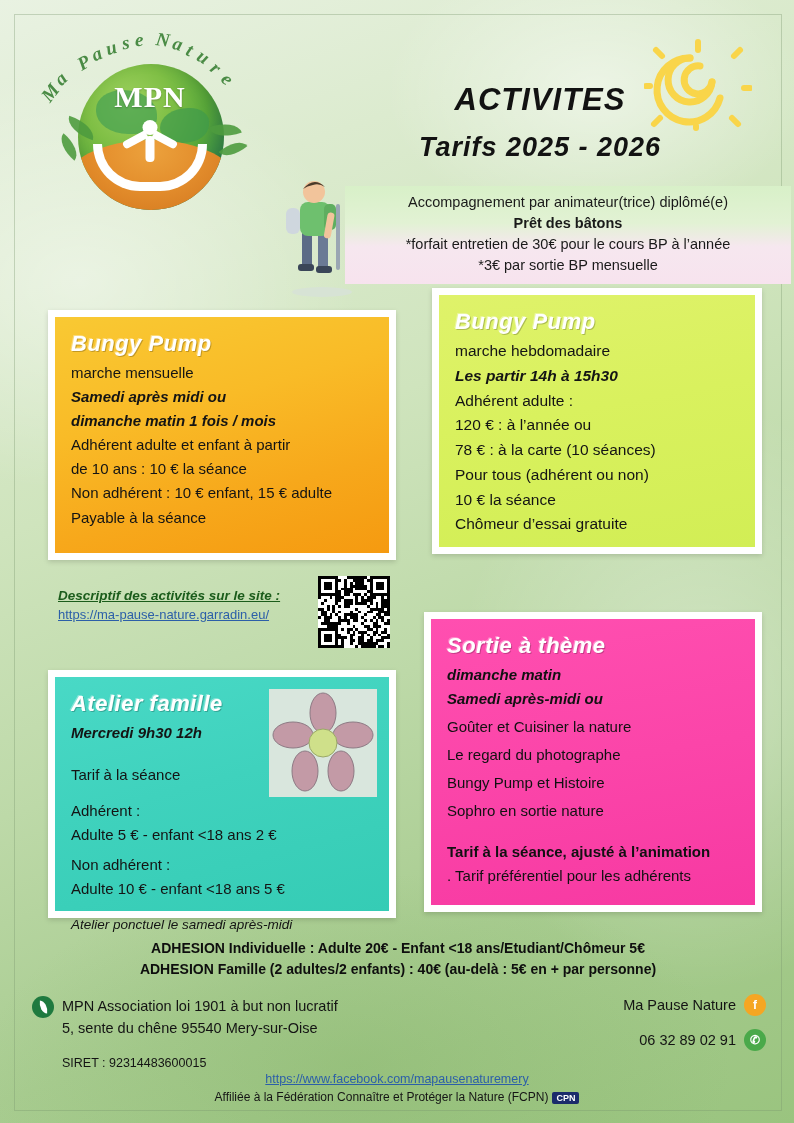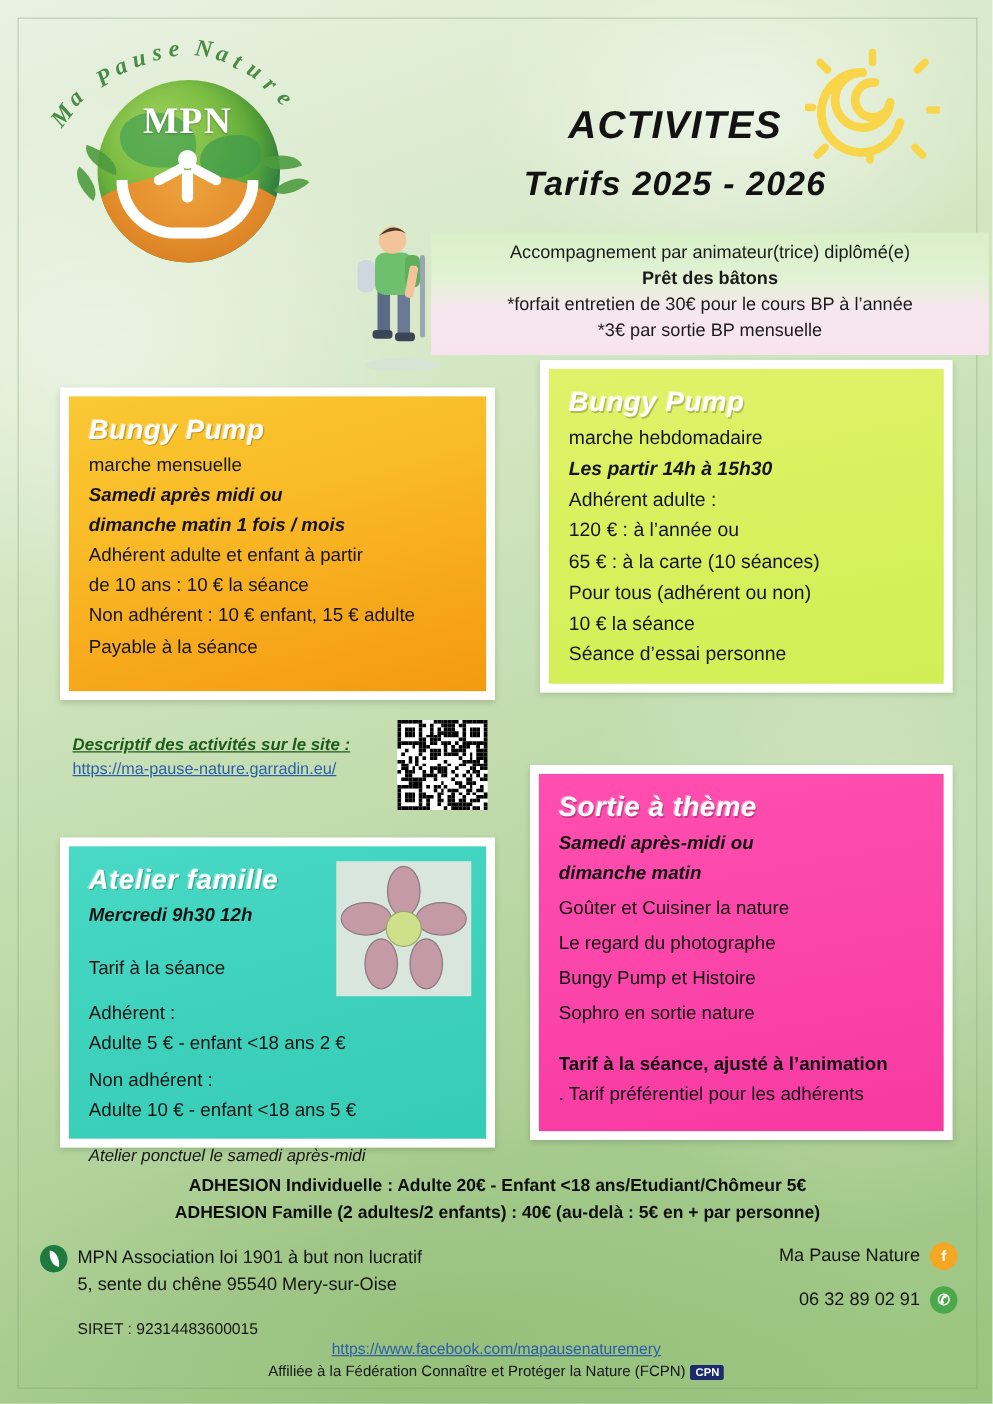--- a/index.html
+++ b/index.html
@@ -504,24 +504,24 @@
   <p>Non adhérent : 10 € enfant, 15 € adulte</p>
   <p>Payable à la séance</p>
 </div>
 
 <div class="card" id="card-bp-hebdo">
   <h3>Bungy Pump</h3>
   <p>marche hebdomadaire</p>
   <p class="em">Les partir 14h à 15h30</p>
   <p>Adhérent adulte :</p>
   <p>120 € : à l’année ou</p>
-  <p>65 € : à la carte (10 séances)</p>
+  <p>78 € : à la carte (10 séances)</p>
   <p>Pour tous (adhérent ou non)</p>
   <p>10 € la séance</p>
-  <p>Séance d’essai personne</p>
+  <p>Chômeur d’essai gratuite</p>
 </div>
 
 <div class="desc-link">
   <span class="lbl">Descriptif des activités sur le site :</span>
   <a class="url" href="#">https://ma-pause-nature.garradin.eu/</a>
 </div>
 <div class="qr" id="qr-site" style="grid-template-columns: repeat(25, 1fr); grid-template-rows: repeat(25, 1fr);">
     <i style="background: rgb(0, 0, 0);"></i>
     <i style="background: rgb(0, 0, 0);"></i>
     <i style="background: rgb(0, 0, 0);"></i>
@@ -1144,22 +1144,22 @@
     <i style="background: rgb(0, 0, 0);"></i>
     <i style="background: rgb(255, 255, 255);"></i>
     <i style="background: rgb(0, 0, 0);"></i>
     <i style="background: rgb(0, 0, 0);"></i>
     <i style="background: rgb(255, 255, 255);"></i>
     <i style="background: rgb(0, 0, 0);"></i>
   </div>
 
 <div class="card" id="card-sortie">
   <h3>Sortie à thème</h3>
+  <p class="em">dimanche matin</p>
   <p class="em">Samedi  après-midi ou</p>
-  <p class="em">dimanche matin</p>
   <p style="margin-top:8px">Goûter et Cuisiner la nature</p>
   <p style="margin-top:8px"> Le regard du photographe</p>
   <p style="margin-top:8px">Bungy Pump et Histoire</p>
   <p style="margin-top:8px">Sophro en sortie nature</p>
   <p style="margin-top:20px;font-weight:bold">Tarif à la séance, ajusté à l’animation</p>
   <p>. Tarif préférentiel pour les adhérents</p>
 </div>
 
 <div class="card" id="card-atelier">
   <h3>Atelier famille</h3>

